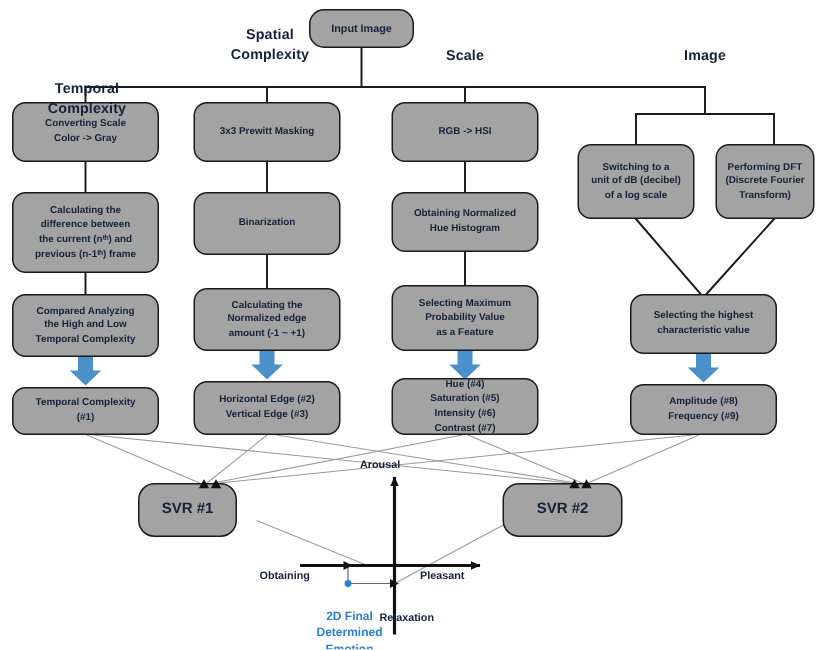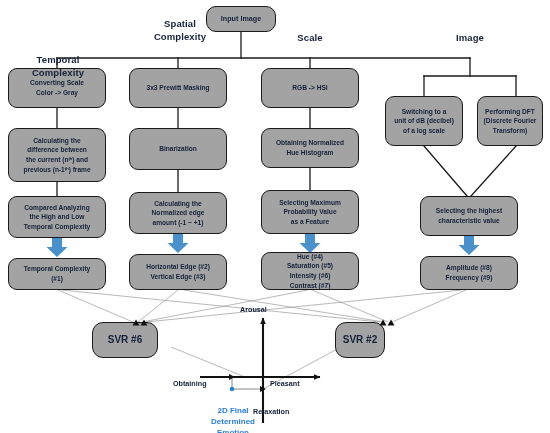--- a/index.html
+++ b/index.html
@@ -283,36 +283,36 @@
   </div>
   <svg class="blue-arrow" style="left:458px; top:236px;" viewBox="0 0 22 20" xmlns="http://www.w3.org/2000/svg">
     <path d="M6,0 H16 V9 H21.5 L11,19 L0.5,9 H6 Z" fill="#4a90cb"></path>
   </svg>
   <div class="node" style="left:420px; top:256px; width:98px; height:34px;">
     <span class="lines">Amplitude (#8)
 Frequency (#9)</span>
   </div>
 
   <div class="node svr" style="left:92px; top:322px; width:66px; height:36px;">
-    <span class="lines">SVR #6</span>
-  </div>
-  <div class="node svr" style="left:335px; top:322px; width:50px; height:36px;">
+    <span class="lines">SVR #1</span>
+  </div>
+  <div class="node svr" style="left:335px; top:322px; width:80px; height:36px;">
     <span class="lines">SVR #2</span>
   </div>
 
   <div class="axis-label" style="left:240px; top:305px;">
     <span>Arousal</span>
   </div>
   <div class="axis-label" style="left:237px; top:407px;padding-left:16px;">
     <span>Relaxation</span>
   </div>
   <div class="axis-label" style="left:173px; top:379px;">
     <span>Obtaining</span>
   </div>
-  <div class="axis-label" style="left:270px; top:379px;">
+  <div class="axis-label" style="left:280px; top:379px;">
     <span>Pleasant</span>
   </div>
   <div class="emotion-label" style="left:191px; top:394px; width:84px;">
     <span>2D Final
 Determined
 Emotion</span>
   </div>
 
 </div>
 

